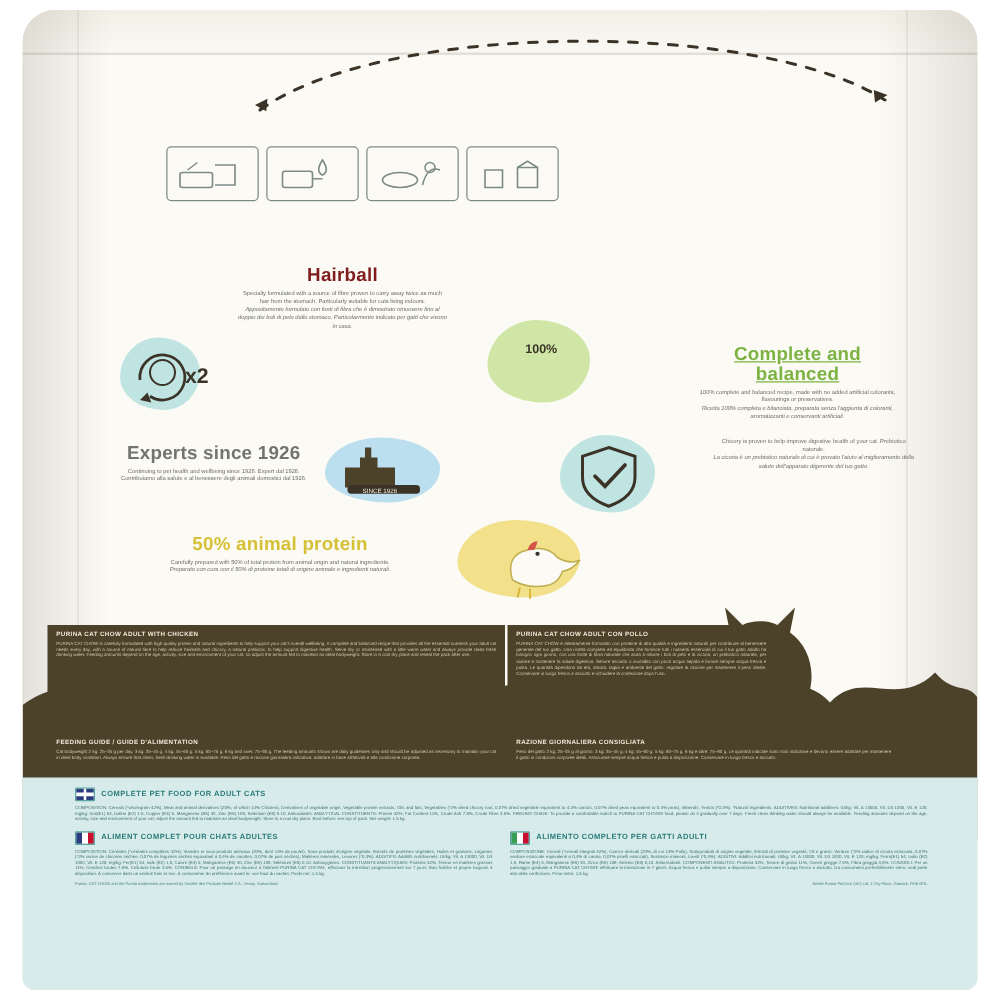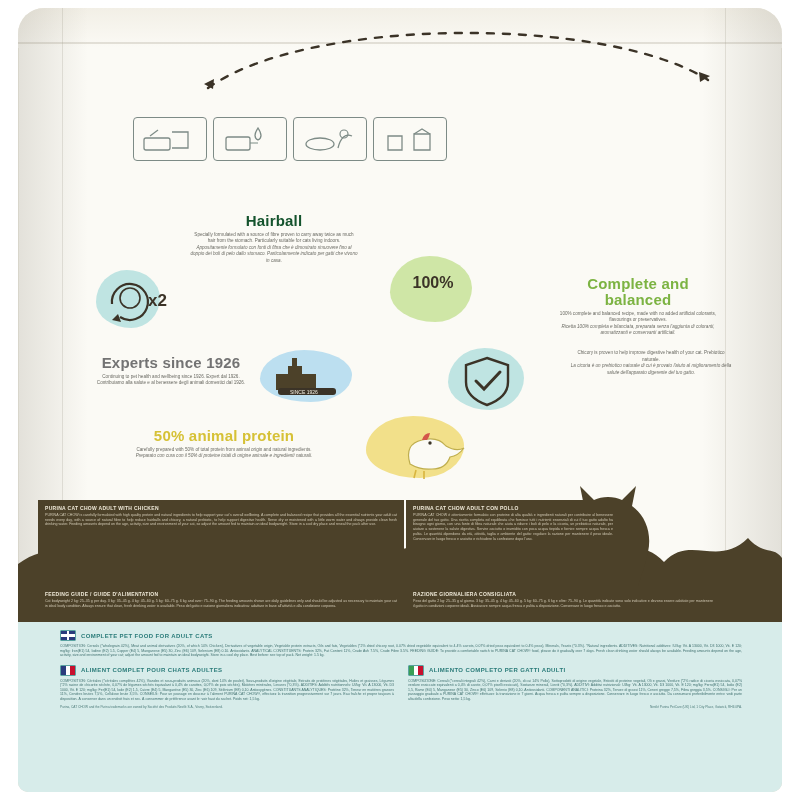--- a/index.html
+++ b/index.html
@@ -76,22 +76,22 @@
     letter-spacing:.2px;
   }
   .blk p{
     margin:0;
     font-size:4.6px;
     line-height:1.42;
     color:#6a6a63;
     text-align:center;
   }
   .blk p.it{font-style:italic;}
-  .tx-teal{color:#14532d;text-align:center;}
-  .tx-green{color:#7cb342;}
+  .tx-teal{color:#7f1d1d;text-align:center;}
+  .tx-green{color:#7cb342;text-decoration:underline;}
   .tx-blue{color:#737373;}
   .tx-yellow{color:#d6c136;text-align:center;}
 
   
   .blob{position:absolute;border-radius:48% 52% 45% 55%/55% 48% 52% 45%;}
 
   
   .grass{
     position:absolute;left:0;bottom:120px;width:100%;height:200px;
   }
@@ -196,21 +196,21 @@
     </div>
     <div class="blob" style="left:78px;top:262px;width:64px;height:58px;background:#bfe4e2;"></div>
     <svg style="position:absolute;left:74px;top:256px;" width="96" height="70" viewBox="0 0 96 70">
       <path d="M20 40 a18 18 0 1 1 8 13" fill="none" stroke="#3b3327" stroke-width="2.2"></path>
       <path d="M26 50 l-6 6 l9 2z" fill="#3b3327"></path>
       <circle cx="38" cy="34" r="10" fill="none" stroke="#3b3327" stroke-width="1.6"></circle>
       <text x="56" y="42" font-size="17" font-weight="bold" fill="#3b3327" font-family="Liberation Sans, sans-serif">x2</text>
     </svg>
 
     <div class="blob" style="left:372px;top:248px;width:82px;height:66px;background:#cfe6a6;"></div>
-    <div style="position:absolute;left:384px;top:266px;width:62px;text-align:center;font-size:16px;font-weight:bold;color:#3b3327;">100%</div>
+    <div style="position:absolute;left:384px;top:266px;width:62px;text-align:center;font-size:10px;font-weight:bold;color:#3b3327;">100%</div>
     <div class="blk" style="left:534px;top:268px;width:172px;text-align:center;">
       <h3 class="tx-green">Complete and balanced</h3>
       <p>100% complete and balanced recipe, made with no added artificial colorants, flavourings or preservatives.</p>
       <p class="it">Ricetta 100% completa e bilanciata, preparata senza l'aggiunta di coloranti, aromatizzanti e conservanti artificiali.</p>
     </div>
 
     <div class="blk" style="left:78px;top:347px;width:150px;text-align:center;">
       <h3 class="tx-blue">Experts since 1926</h3>
       <p>Continuing to pet health and wellbeing since 1926. Expert dal 1926. Contribuiamo alla salute e al benessere degli animali domestici dal 1926.</p>
     </div>

